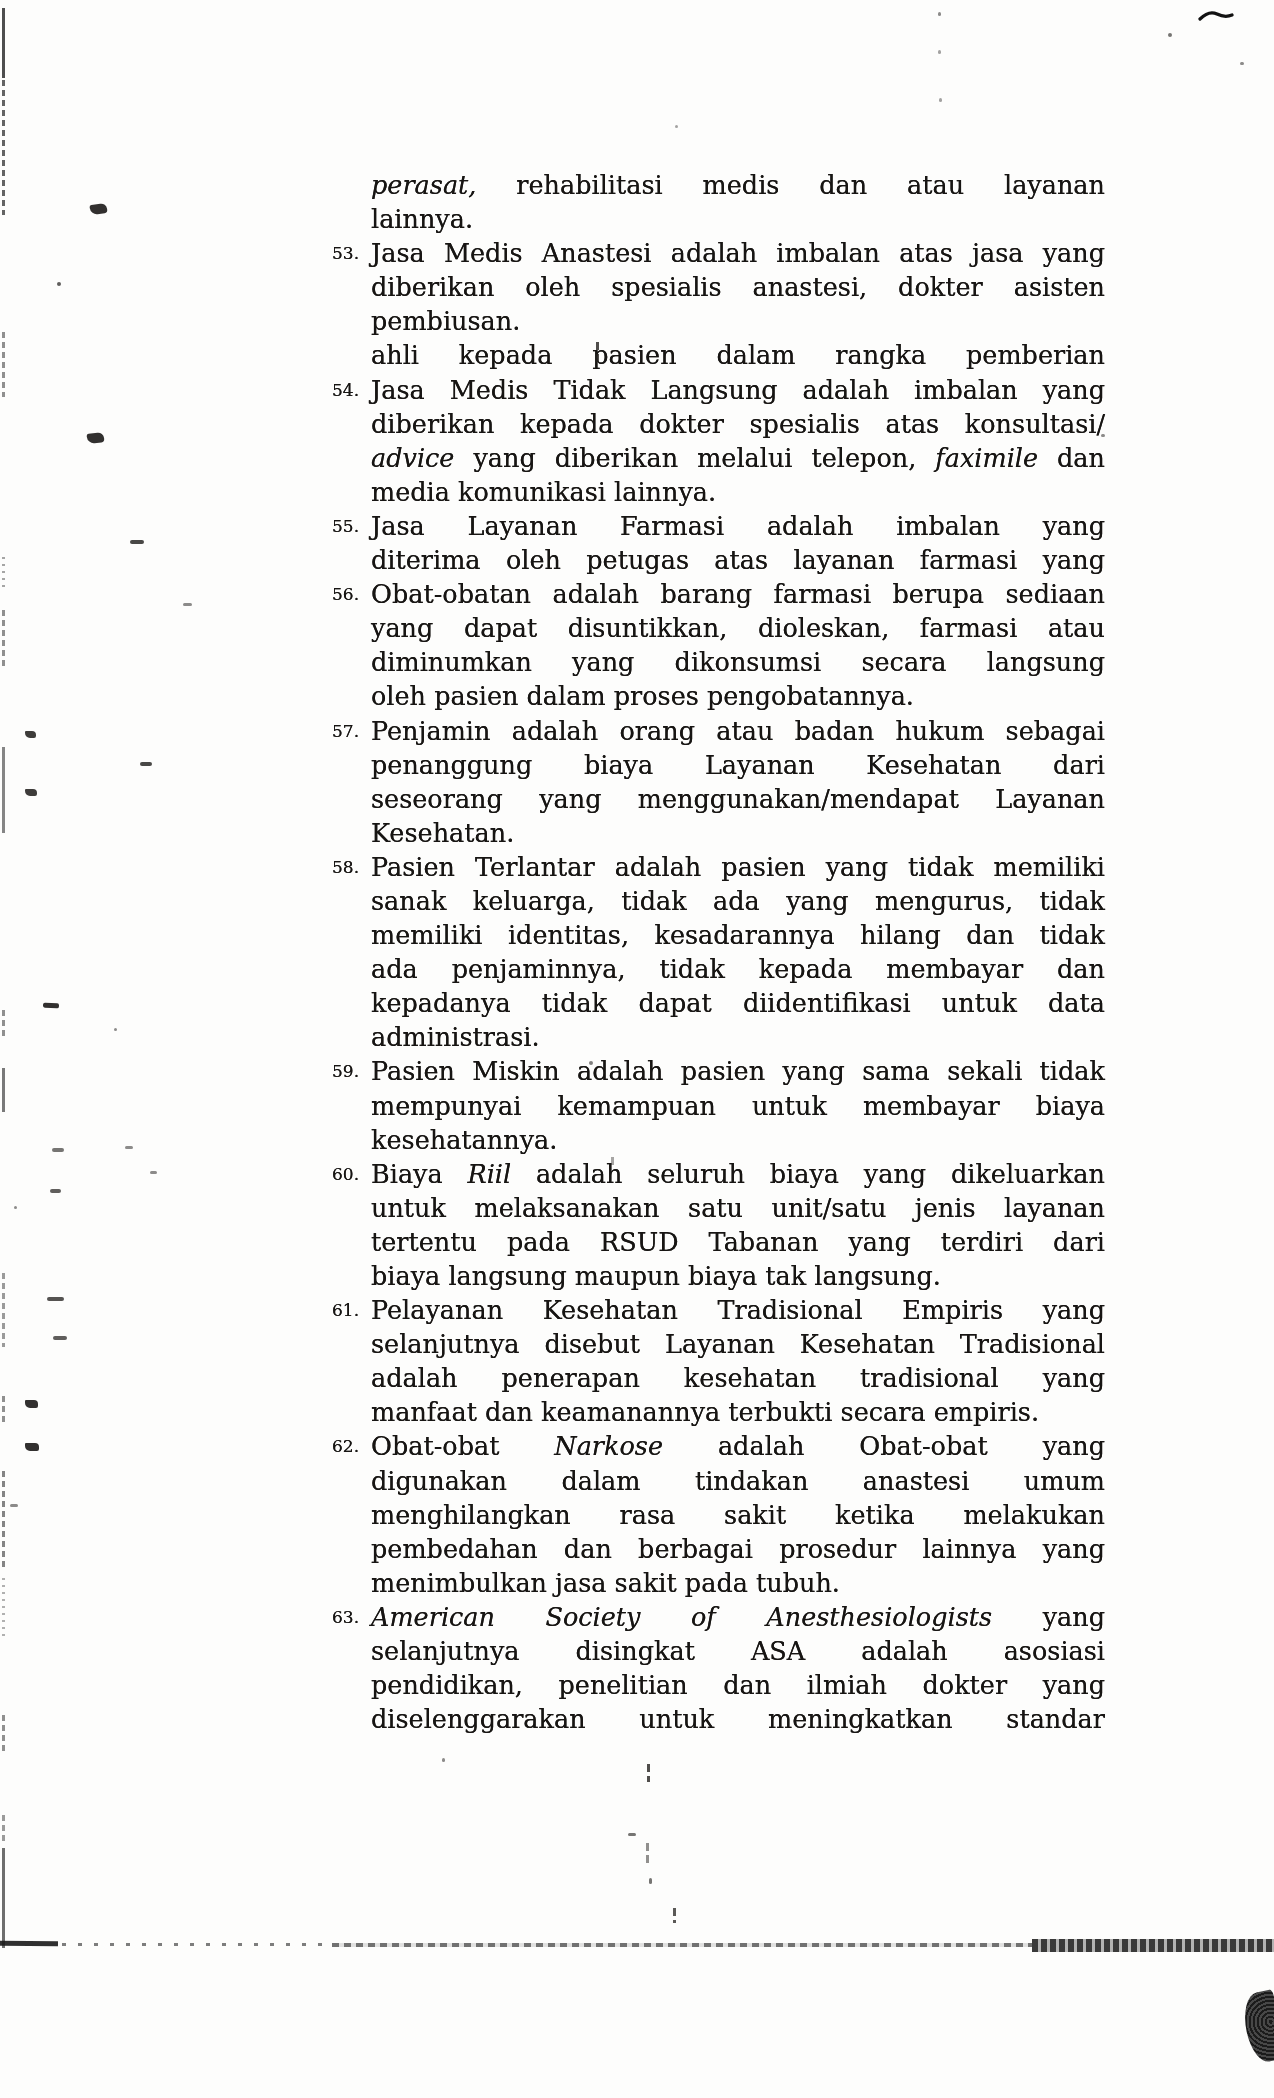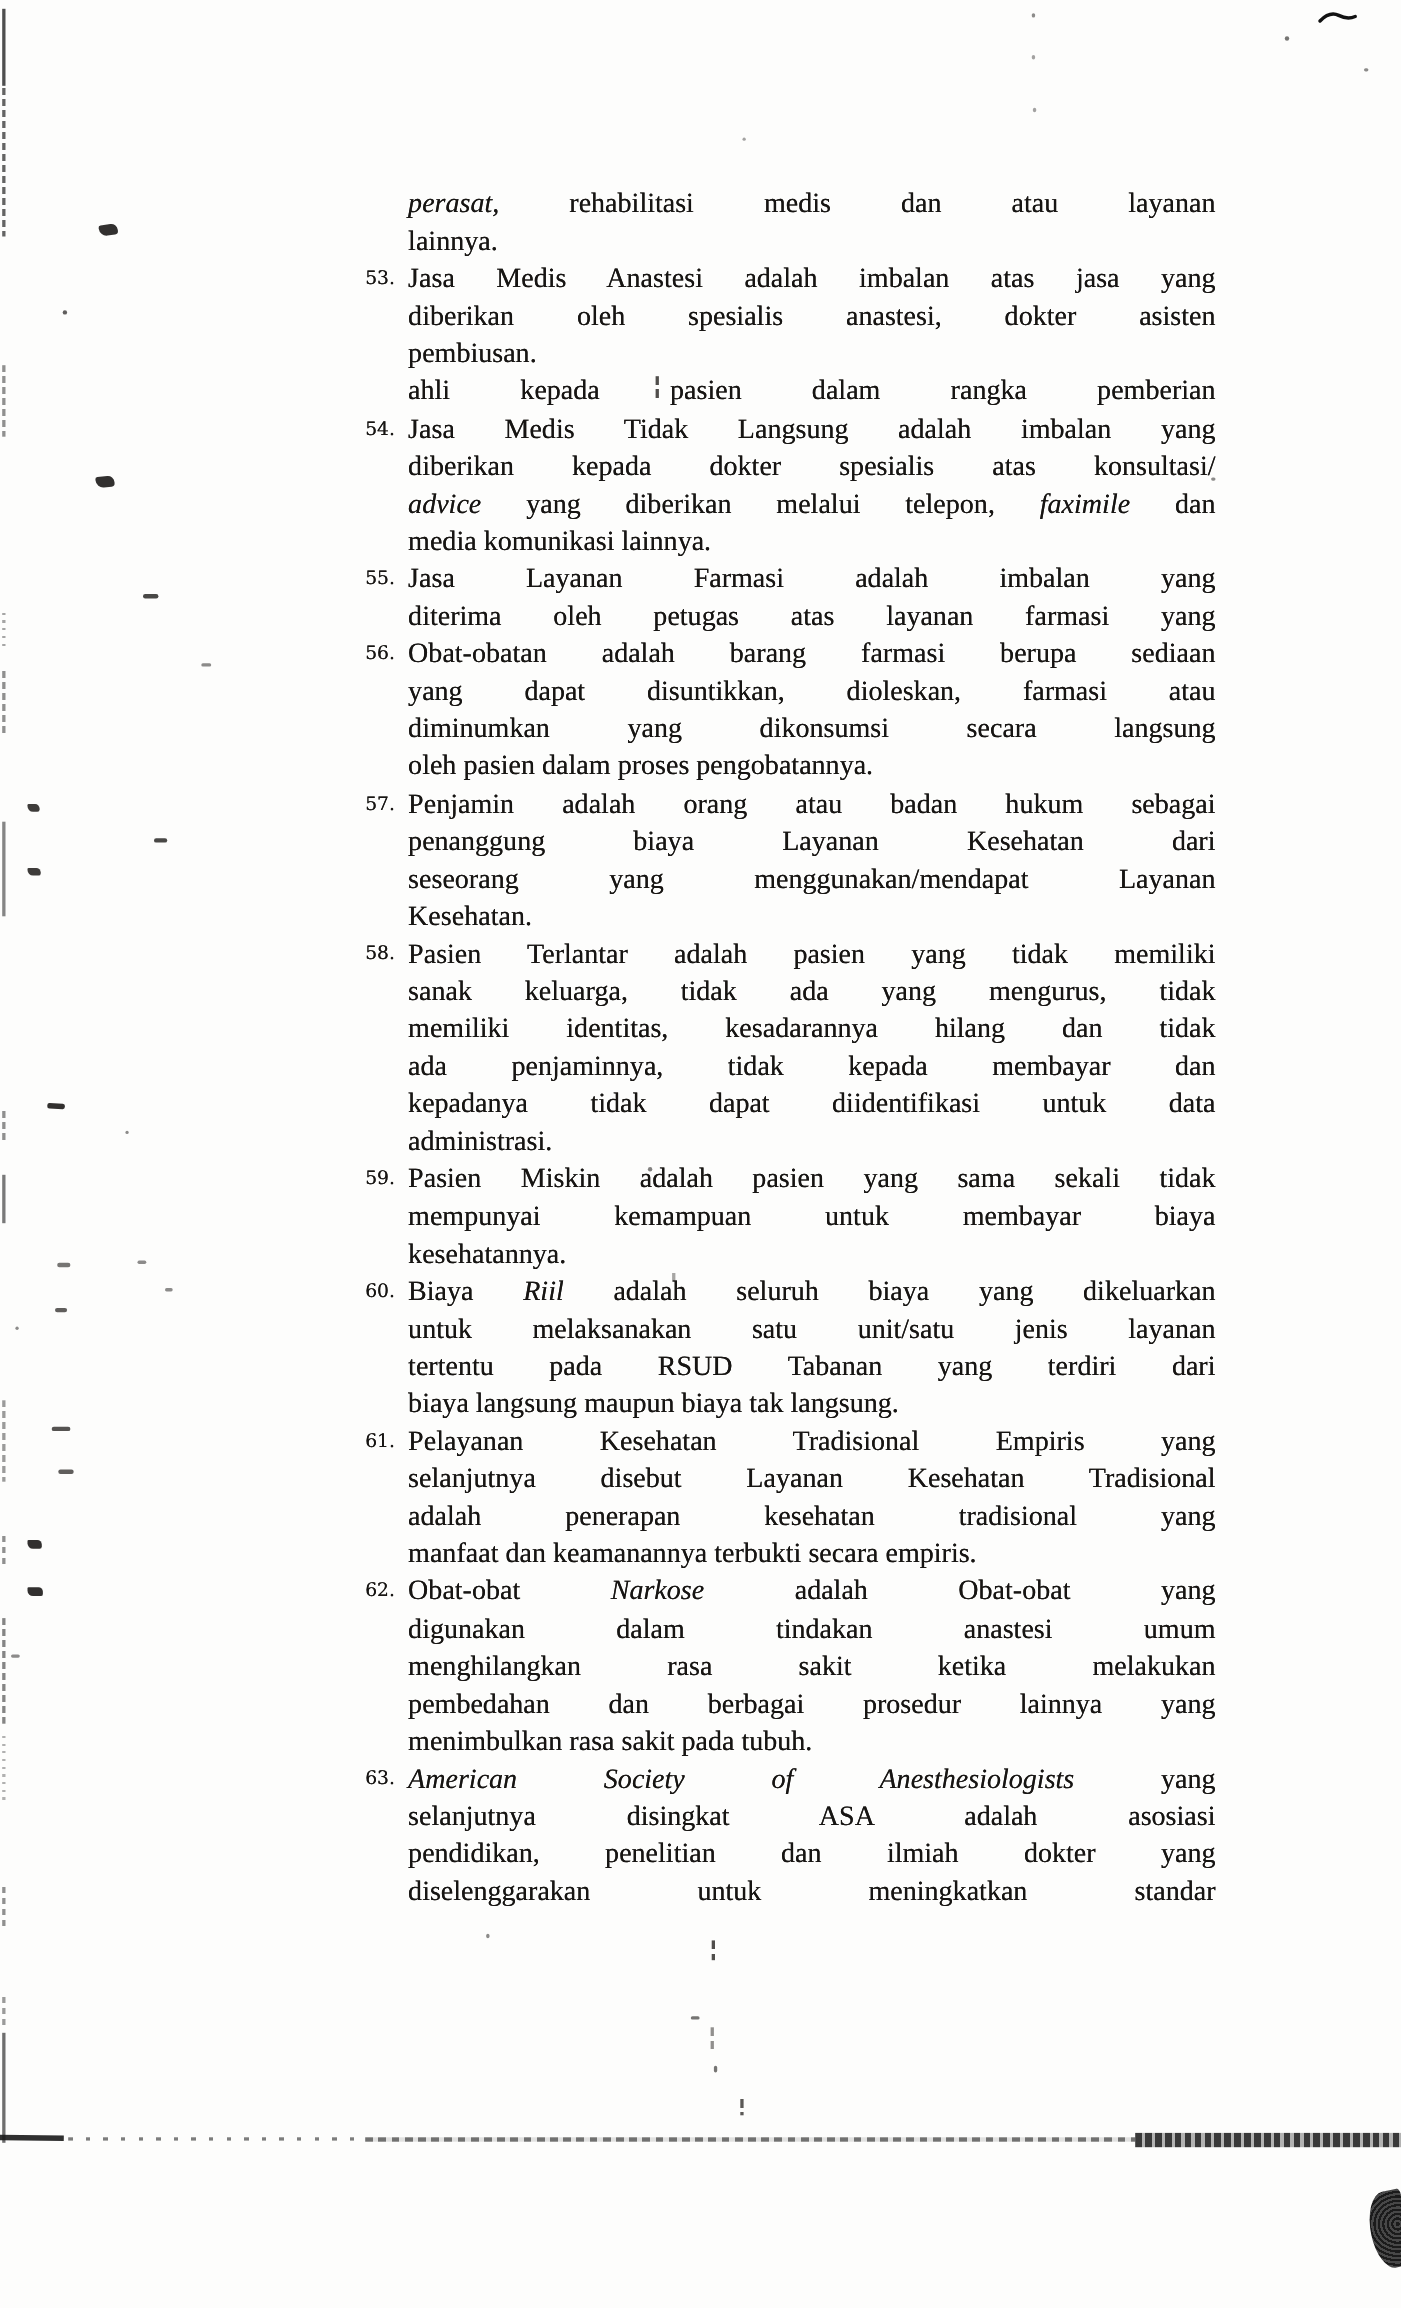--- a/index.html
+++ b/index.html
@@ -8,21 +8,21 @@
     background:#fdfdfc; overflow:hidden;
     font-family:"DejaVu Serif","Liberation Serif",serif;
     color:#171513;
   }
   .doc { position:absolute; left:308px; top:168px; width:797px; }
   .item { display:flex; align-items:flex-start; }
   .num  { flex:0 0 39px; width:39px; font-size:17px; line-height:34.1px;
           text-shadow:0 0 .5px rgba(23,21,19,.9);margin-left:24px; }
   .body { width:758px; }
   .line { font-size:25.5px; line-height:34.1px; text-align:justify; text-align-last:justify;
-          text-shadow:0 0 .5px rgba(23,21,19,.9);font-family:Liberation Serif, serif; }
+          text-shadow:0 0 .5px rgba(23,21,19,.9); }
   .line.last { text-align-last:left; }
   .it { font-style:italic; }
 
   
   .sp  { position:absolute; background:#1c1a18; border-radius:2px; }
   .vl  { position:absolute; left:2px; width:3px; background:#222; }
   .vld { position:absolute; left:2px; width:3px;
          background:repeating-linear-gradient(180deg,#222 0 6px,transparent 6px 10px); }
   .vlt { position:absolute; left:2px; width:3px;
          background:repeating-linear-gradient(180deg,#222 0 2px,transparent 2px 7px); }
@@ -123,21 +123,21 @@
           <div class="line last"><span>manfaat dan keamanannya terbukti secara empiris.</span></div>
         </div>
       </div>
       <div class="item">
         <div class="num">62.</div>
         <div class="body">
           <div class="line"><span>Obat-obat </span><span class="it">Narkose</span><span> adalah Obat-obat yang</span></div>
           <div class="line"><span>digunakan dalam tindakan anastesi umum</span></div>
           <div class="line"><span>menghilangkan rasa sakit ketika melakukan</span></div>
           <div class="line"><span>pembedahan dan berbagai prosedur lainnya yang</span></div>
-          <div class="line last"><span>menimbulkan rasa sakit pada tubuh.</span></div>
+          <div class="line last"><span>menimbulkan jasa sakit pada tubuh.</span></div>
         </div>
       </div>
       <div class="item">
         <div class="num">63.</div>
         <div class="body">
           <div class="line"><span class="it">American Society of Anesthesiologists</span><span> yang</span></div>
           <div class="line"><span>selanjutnya disingkat ASA adalah asosiasi</span></div>
           <div class="line"><span>pendidikan, penelitian dan ilmiah dokter yang</span></div>
           <div class="line"><span>diselenggarakan untuk meningkatkan standar</span></div>
         </div>

